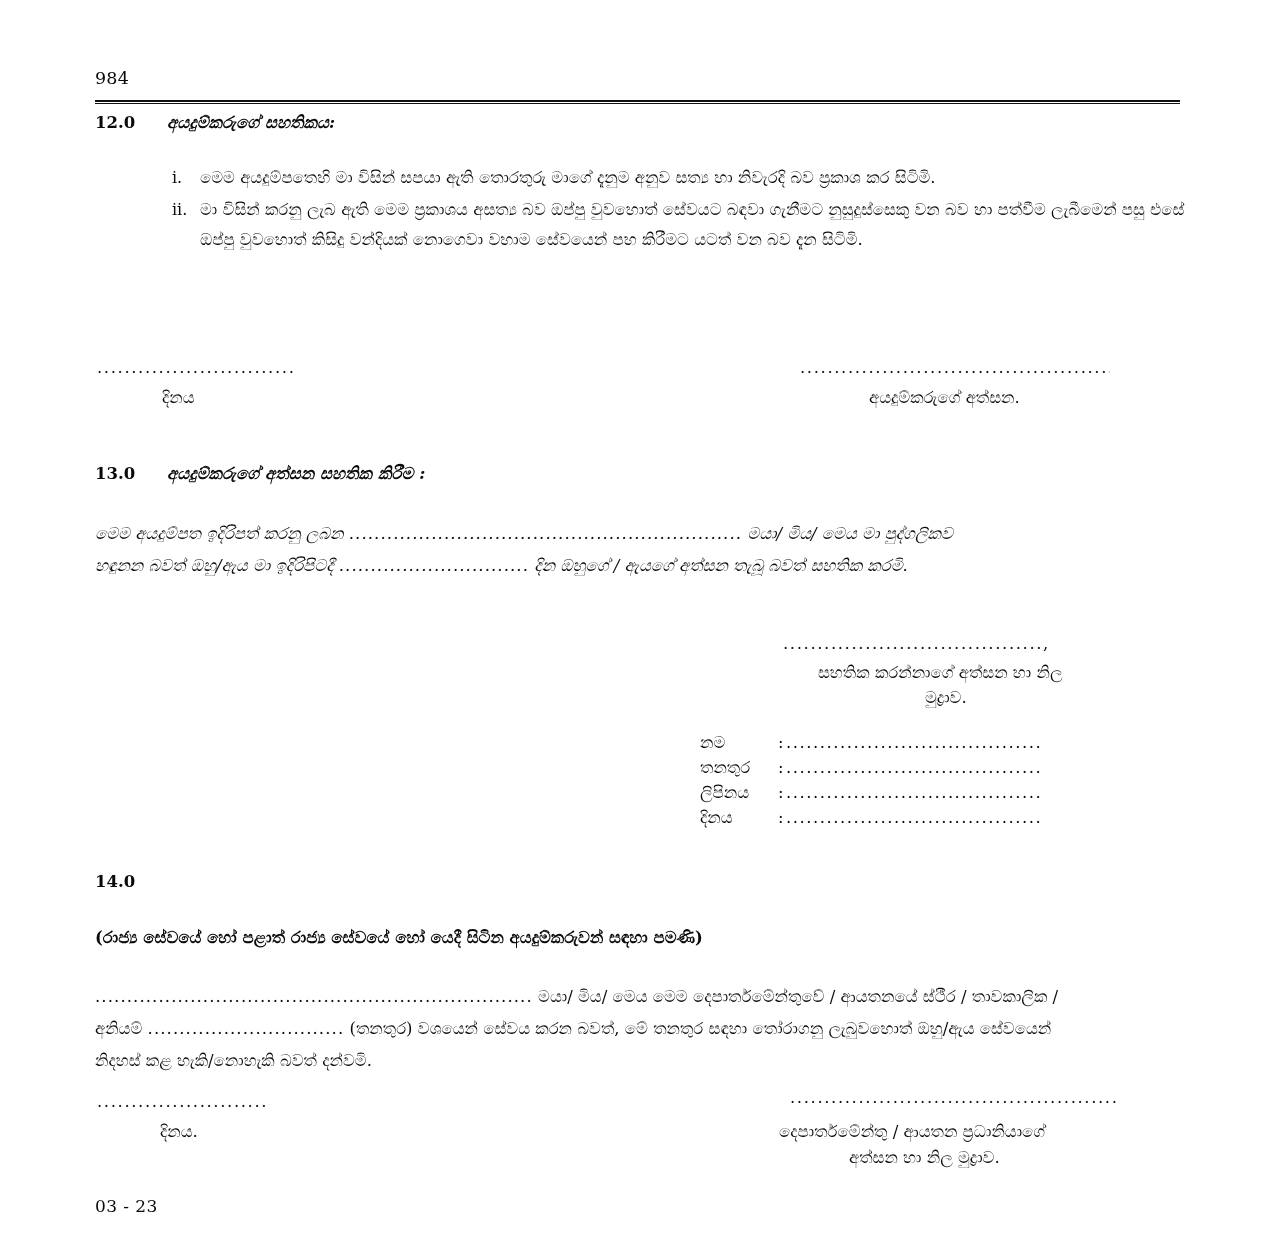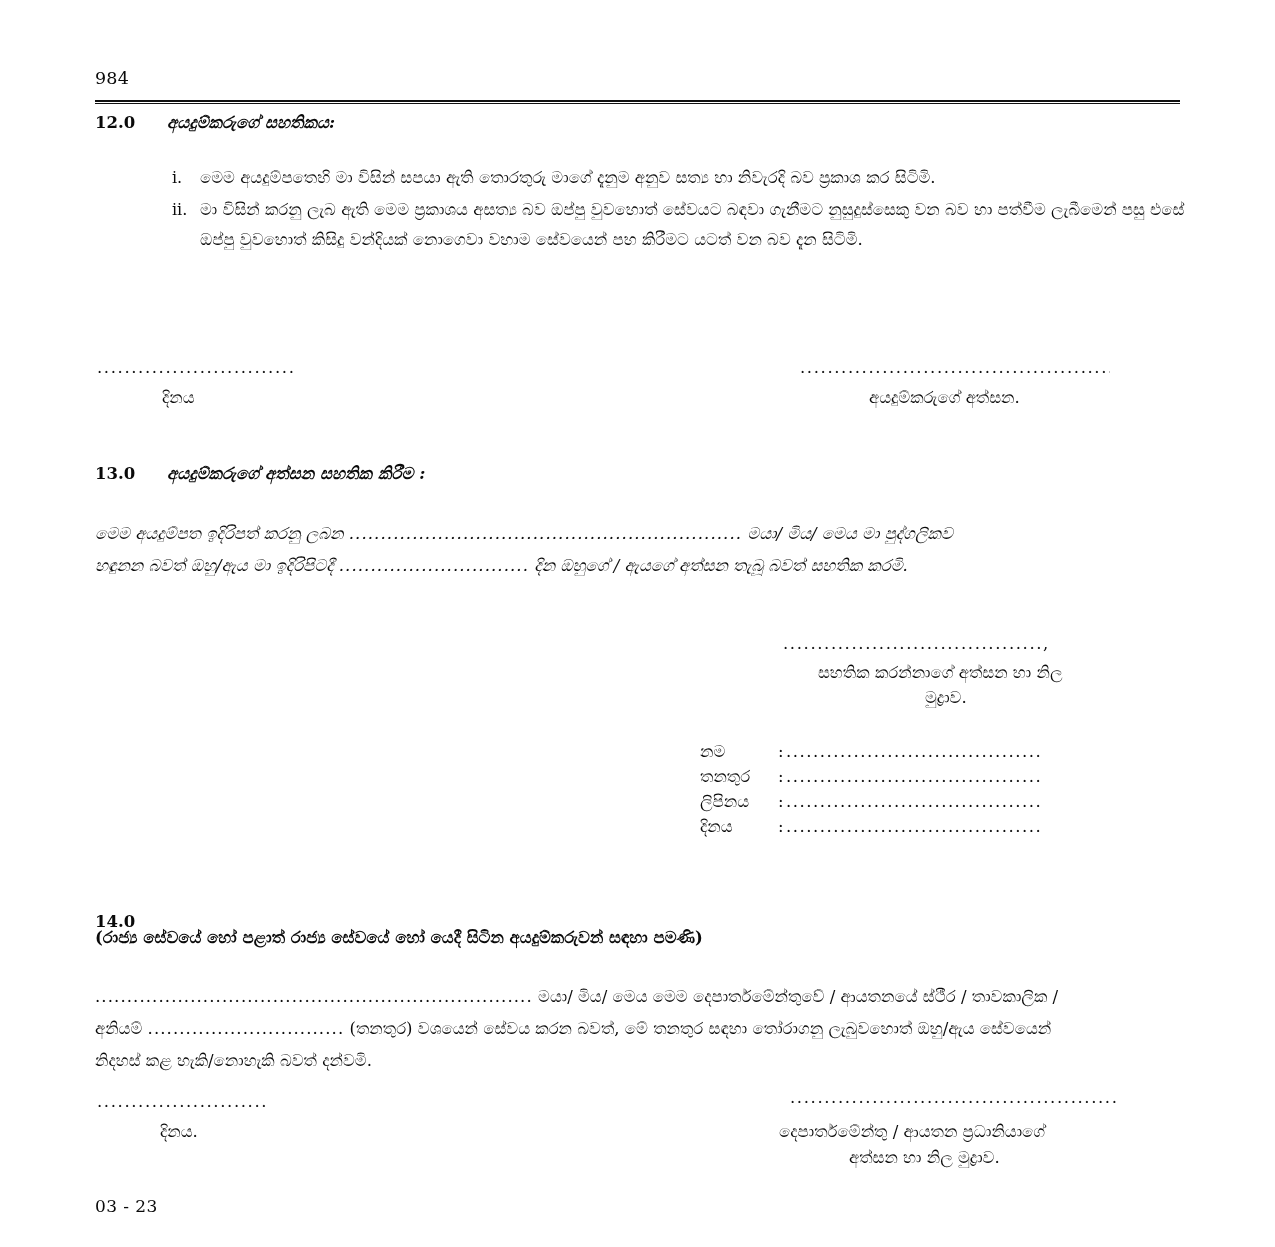--- a/index.html
+++ b/index.html
@@ -143,21 +143,21 @@
   
   .fieldblock {
     position: absolute;
     left: 700px;
     top: 735px;
     font-size: 16.5px;
     line-height: 1.0;
   }
   .field-row {
     display: flex;
-    align-items: flex-end;
+    align-items: flex-start;
     height: 25px;
   }
   .field-label {
     flex: 0 0 78px;
     white-space: nowrap;
   }
   .field-colon {
     flex: 0 0 8px;
   }
   .field-dots {
@@ -245,21 +245,21 @@
       <span class="field-colon">:</span>
       <span class="field-dots">......................................</span>
     </div>
     <div class="field-row">
       <span class="field-label">දිනය</span>
       <span class="field-colon">:</span>
       <span class="field-dots">......................................</span>
     </div>
   </div>
 
-  <div class="sec-head" style="left:95px; top:872px; width:800px;margin-top:40px;">
+  <div class="sec-head" style="left:95px; top:872px; width:800px;">
     <span class="sec-num">14.0</span>
   </div>
 
   <div class="para bold" style="left:95px; top:922px; width:1000px;">(රාජ්‍ය සේවයේ හෝ පළාත් රාජ්‍ය සේවයේ හෝ යෙදී සිටින අයදුම්කරුවන් සඳහා පමණි)</div>
 
   <div class="para" style="left:95px; top:981px; width:1090px;">
     <span class="dots">.....................................................................</span>
     <span>මයා/ මිය/ මෙය මෙම දෙපාර්තමේන්තුවේ / ආයතනයේ ස්ථීර / තාවකාලික /</span>
     <br>
     <span>අනියම්</span>

